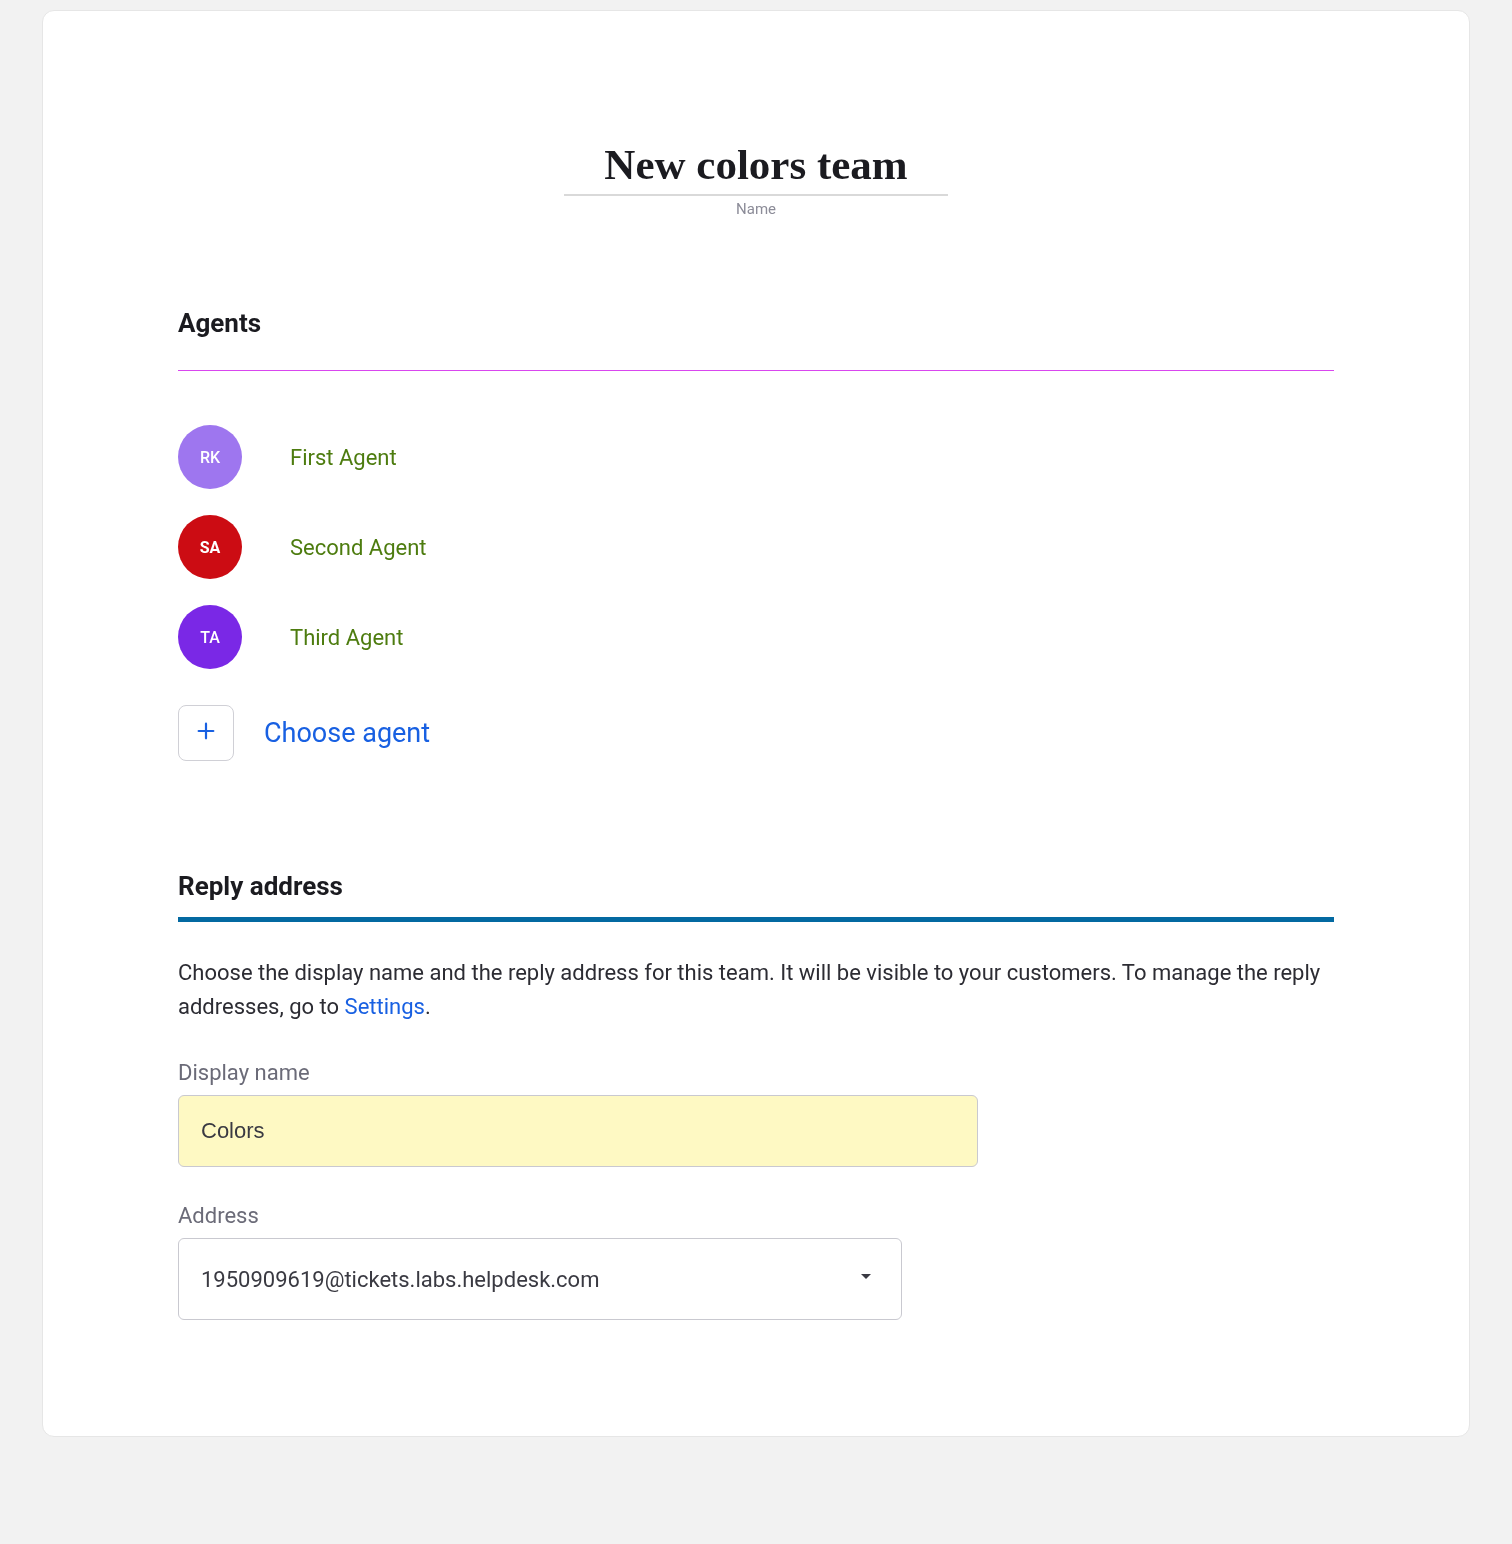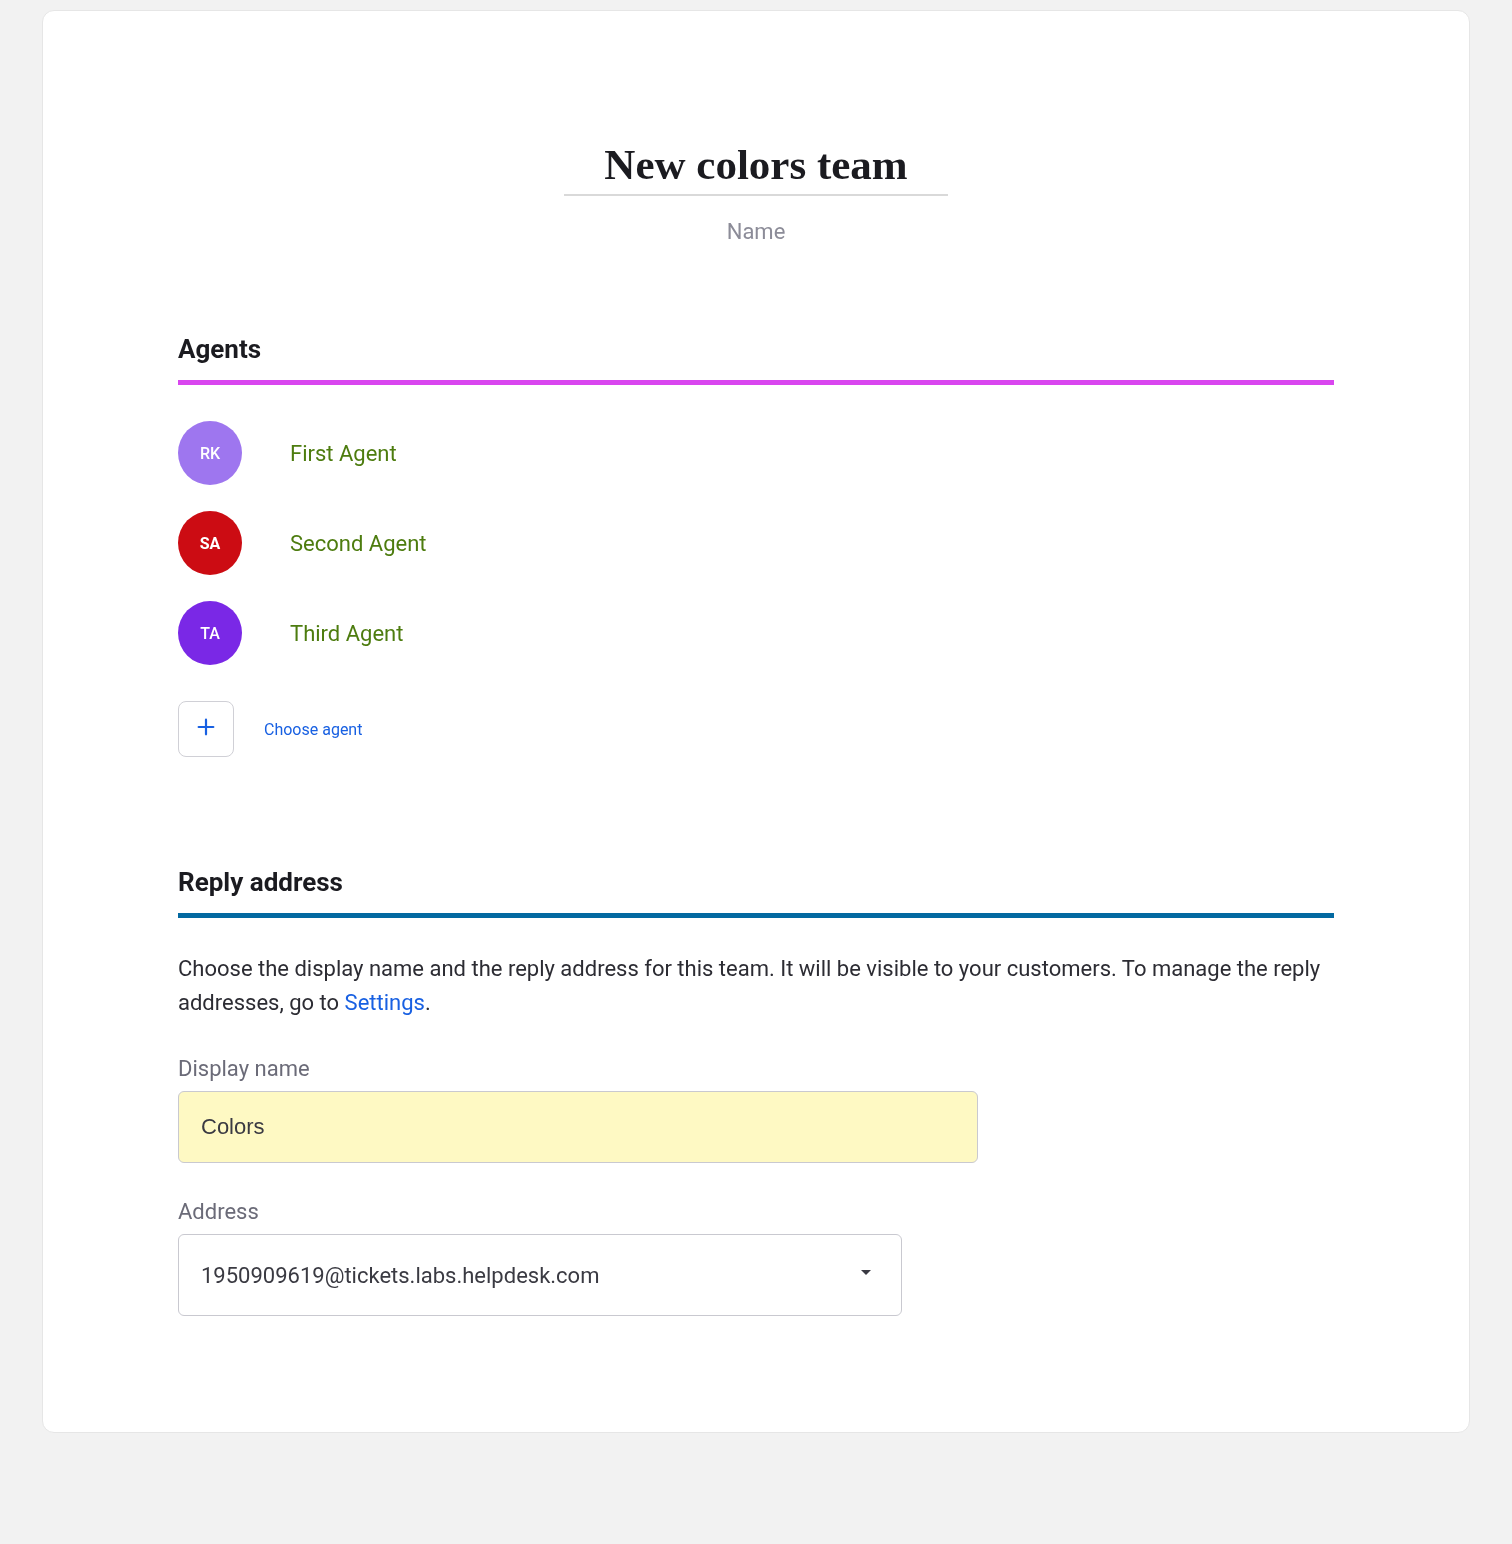--- a/index.html
+++ b/index.html
@@ -32,31 +32,31 @@
     padding: 0 40px 6px 40px;
   }
   .title-text {
     font-size: 43px;
     font-weight: 600;
     color: #1b1b20;
     line-height: 1.1;
     font-family: Liberation Serif, serif;
   }
   .title-sub {
-    font-size: 22px;
+    font-size: 15px;
     color: #8c8c98;
-    margin-top: 23px;
+    margin-top: 4px;
   }
   .section-heading {
     font-size: 26px;
     font-weight: 700;
     color: #1b1b20;
-    padding-bottom: 16px;
-    border-bottom: 5px solid #d946ef;
-    margin-bottom: 36px;
+    padding-bottom: 32px;
+    border-bottom: 1px solid #d946ef;
+    margin-bottom: 54px;
   }
   .agent-list {
     display: flex;
     flex-direction: column;
     gap: 26px;
     margin-bottom: 36px;
   }
   .agent-row {
     display: flex;
     align-items: center;
@@ -91,21 +91,21 @@
     border: 1px solid #d0d0d6;
     border-radius: 8px;
     background: #fff;
     display: flex;
     align-items: center;
     justify-content: center;
     cursor: pointer;
   }
   .plus-btn svg { width: 22px; height: 22px; }
   .choose-link {
-    font-size: 16px;
+    font-size: 27px;
     color: #1860e2;
     cursor: pointer;
   }
   .reply-heading {
     font-size: 26px;
     font-weight: 700;
     padding-bottom: 16px;
     border-bottom: 5px solid #0369a1;
     margin-bottom: 34px;
   }

